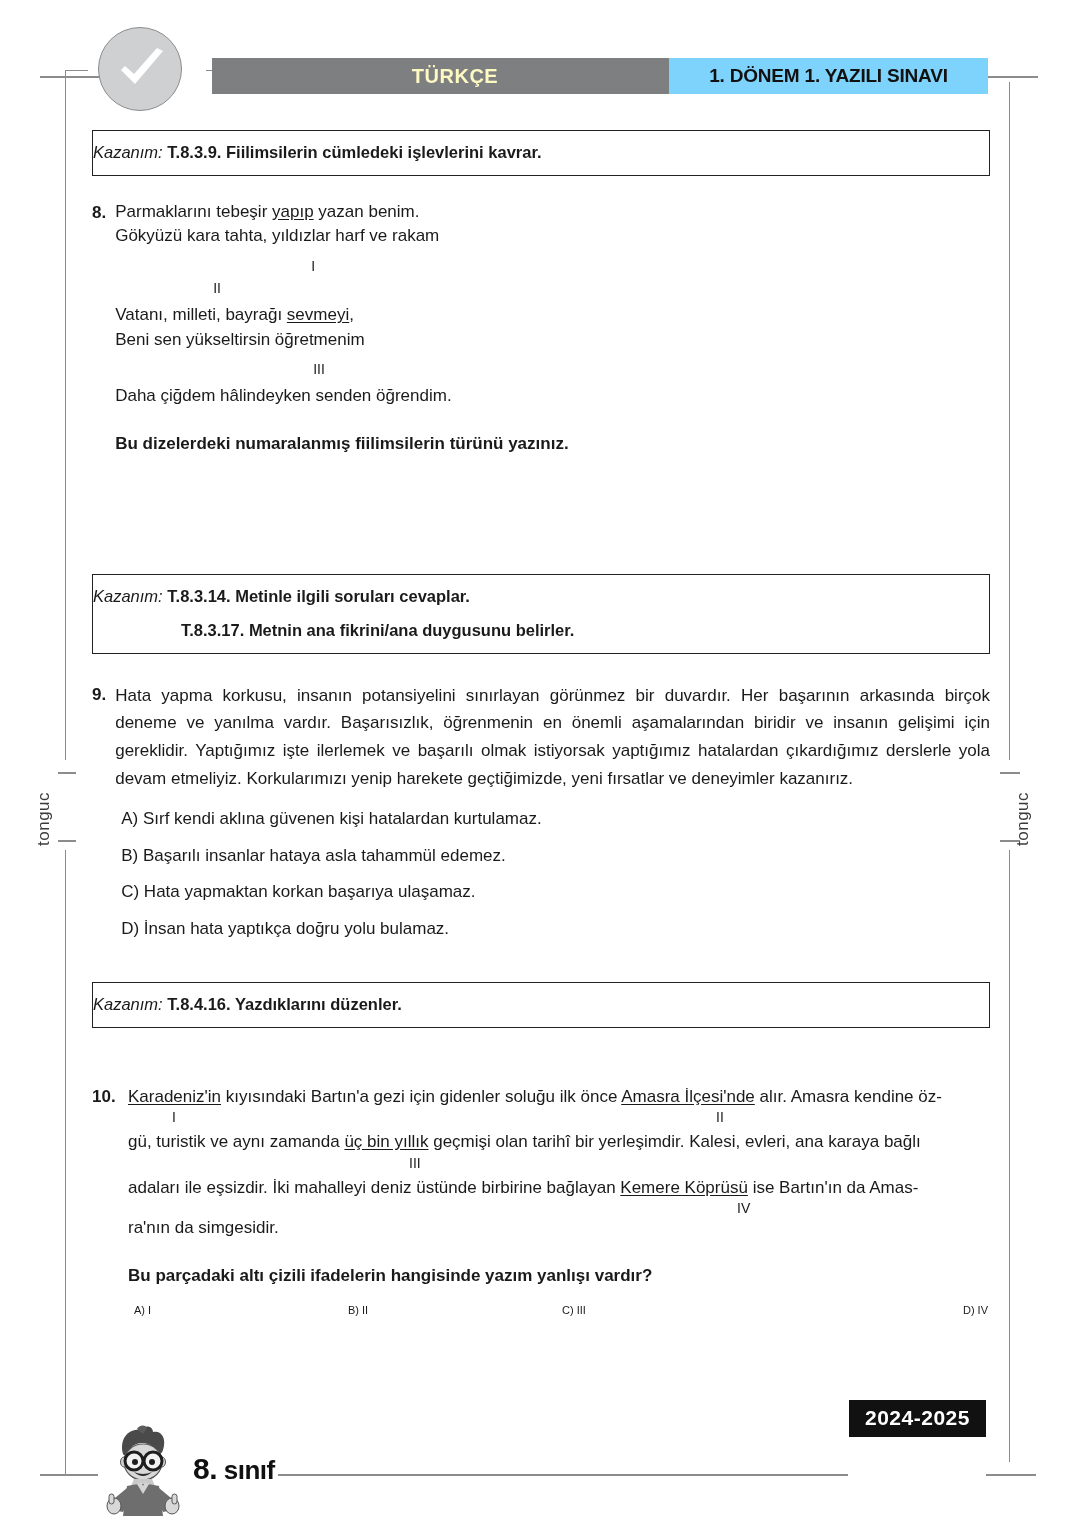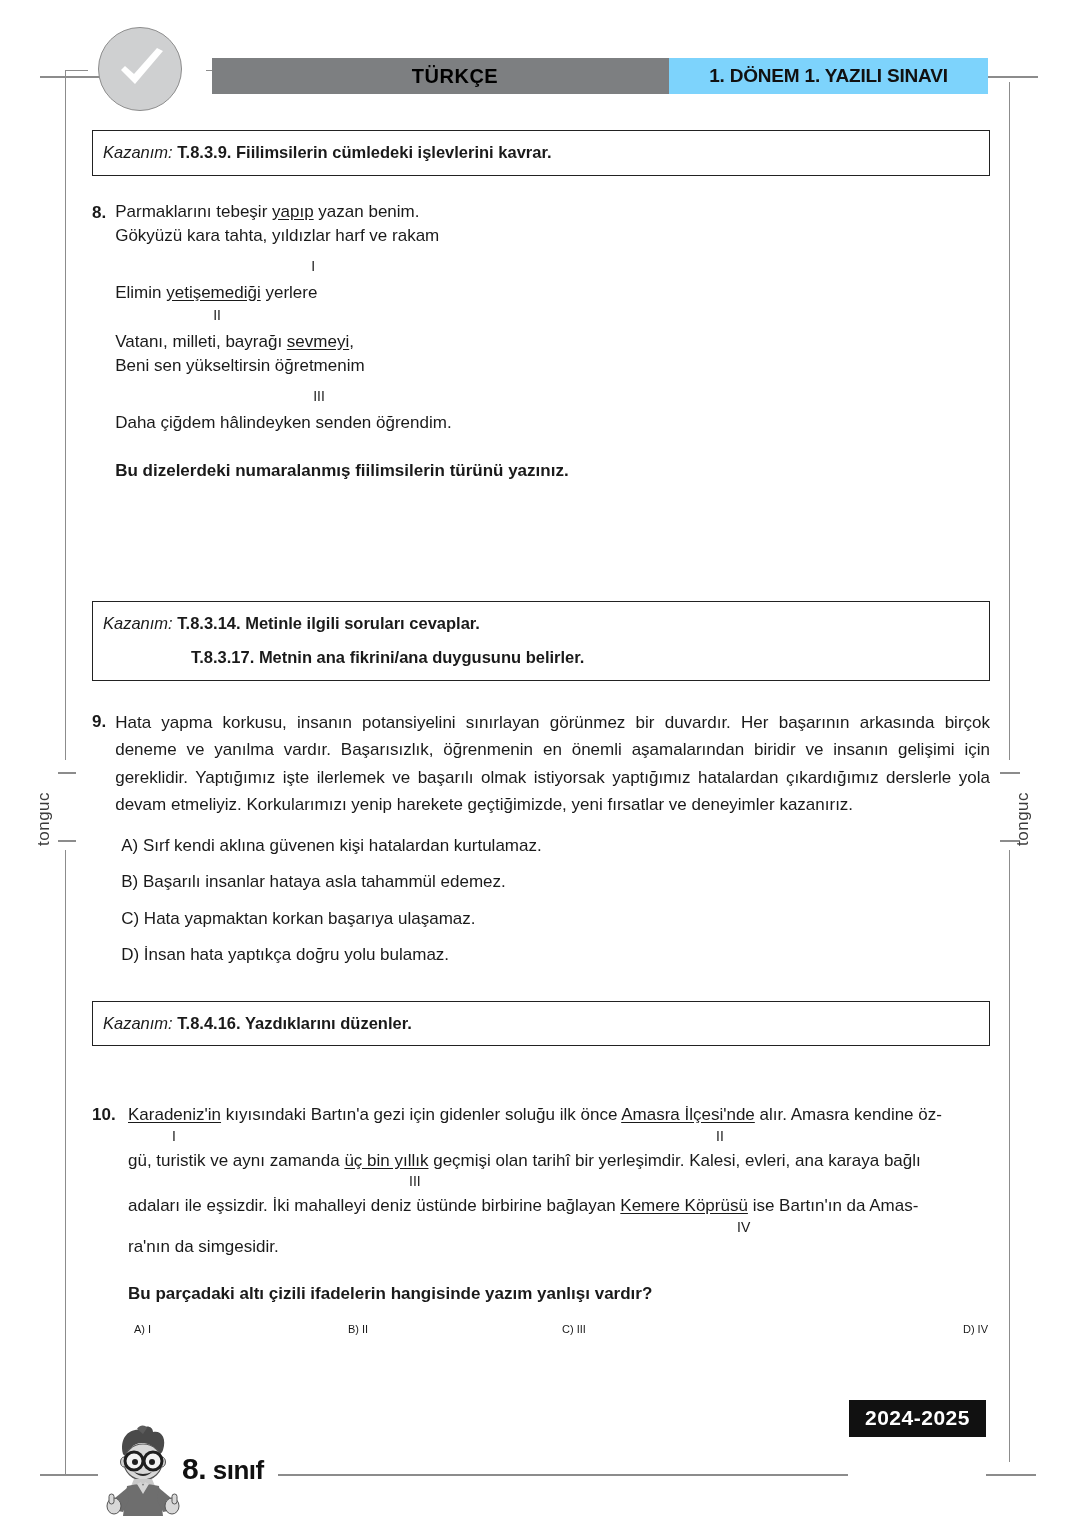--- a/index.html
+++ b/index.html
@@ -58,21 +58,21 @@
   #title-bar {
     position: absolute;
     left: 212px; top: 58px;
     width: 776px; height: 36px;
     display: flex;
     z-index: 3;
   }
   #title-subject {
     flex: 0 0 457px;
     background: #7d7f81;
-    color: #000000;
+    color: #fef9c3;
     font-weight: bold;
     font-size: 20px;
     letter-spacing: 0.5px;
     display: flex;
     align-items: center;
     justify-content: center;
     padding-left: 29px;
   }
   #title-exam {
     flex: 1;
@@ -110,21 +110,21 @@
 
   
   #content {
     position: absolute;
     left: 92px; top: 130px;
     width: 898px;
   }
 
   .kazanim-box {
     border: 1.5px solid #222;
-    padding: 9px 10px 10px 10px;
+    padding: 9px 10px 10px 0;
     margin-bottom: 0;
   }
   .kazanim-line {
     font-size: 16.5px;
     line-height: 1.5;
     white-space: nowrap;
   }
   .kazanim-label { font-style: italic; font-weight: normal; }
   .kazanim-code { font-weight: bold; }
   .kazanim-line.indent { padding-left: 88px; }
@@ -195,21 +195,21 @@
 
   
   #footer-rule {
     position: absolute;
     left: 278px; top: 1474px;
     width: 570px; height: 1.5px;
     background: #8c8c8c;
   }
   #grade-label {
     position: absolute;
-    left: 182px; top: 1452px;
+    left: 193px; top: 1452px;
     font-size: 30px;
     font-weight: bold;
     letter-spacing: -0.5px;
     color: #111;
   }
   #grade-label .suffix { font-size: 26px; }
   #year-badge {
     position: absolute;
     left: 849px; top: 1400px;
     background: #111111;
@@ -268,21 +268,20 @@
   <div class="question">
     <div class="q-row">
       <div class="q-num">8.</div>
       <div class="q-body">
 
         <div class="poem-line tight"><span>Parmaklarını tebeşir </span><span class="uline">yapıp</span><span> yazan benim.</span></div>
 
         <div class="poem-line">Gökyüzü kara tahta, yıldızlar harf ve rakam</div>
         <div class="numeral" style="padding-left:196px">I</div>
 
-        <div class="poem-line tight"><span>Elimin </span><span class="uline">yetişemediği</span><span> yerlere</span></div>
         <div class="numeral" style="padding-left:98px">II</div>
 
         <div class="poem-line tight"><span>Vatanı, milleti, bayrağı </span><span class="uline">sevmeyi</span><span>,</span></div>
 
         <div class="poem-line">Beni sen yükseltirsin öğretmenim</div>
         <div class="numeral" style="padding-left:198px">III</div>
 
         <div class="poem-line">Daha çiğdem hâlindeyken senden öğrendim.</div>
 
         <div class="q-prompt">Bu dizelerdeki numaralanmış fiilimsilerin türünü yazınız.</div>
@@ -308,21 +307,21 @@
         <div class="options">
           <div class="option">A) Sırf kendi aklına güvenen kişi hatalardan kurtulamaz.</div>
           <div class="option">B) Başarılı insanlar hataya asla tahammül edemez.</div>
           <div class="option">C) Hata yapmaktan korkan başarıya ulaşamaz.</div>
           <div class="option">D) İnsan hata yaptıkça doğru yolu bulamaz.</div>
         </div>
       </div>
     </div>
   </div>
 
-  <div class="kazanim-box" style="margin-top:22px">
+  <div class="kazanim-box" style="margin-top:30px">
     <div class="kazanim-line">
       <span class="kazanim-label">Kazanım:</span>
       <span class="kazanim-code">T.8.4.16. Yazdıklarını düzenler.</span>
     </div>
   </div>
 
   <div class="question" style="margin-top:56px">
     <div class="q-row">
       <div class="q-num wide">10.</div>
       <div class="q-body">

